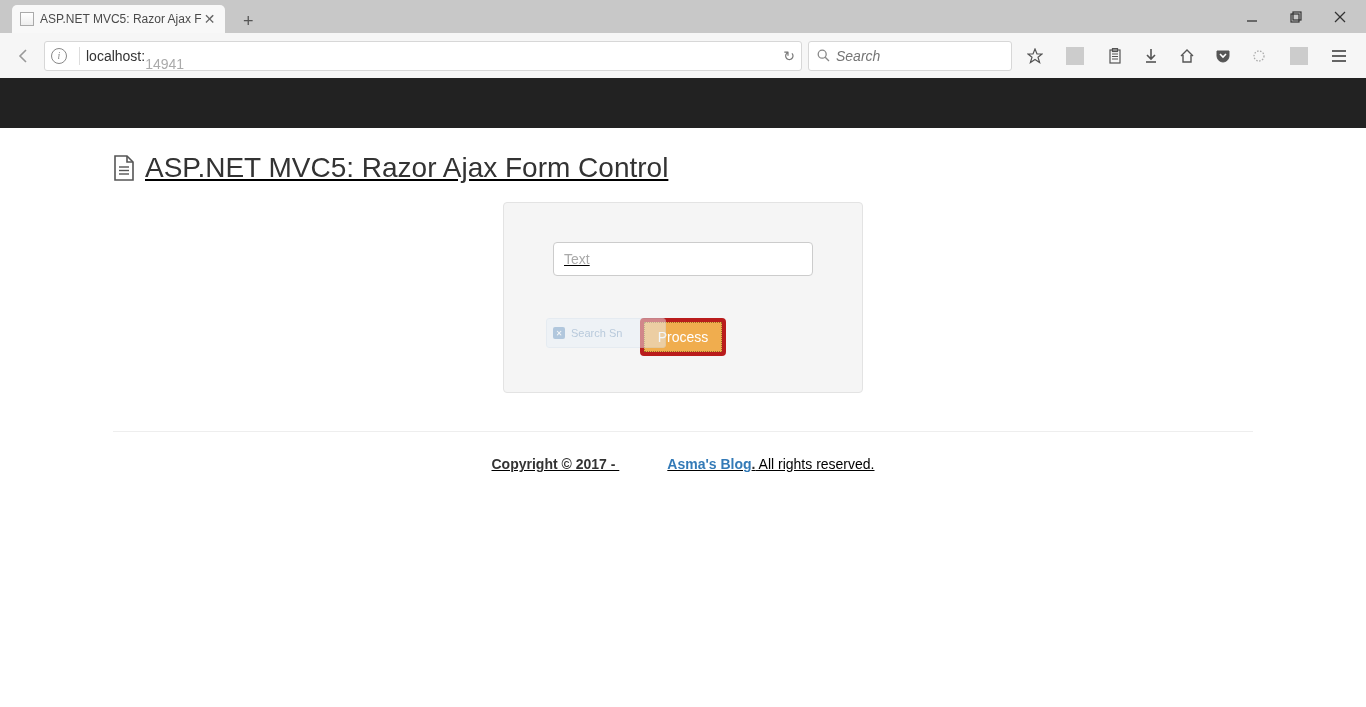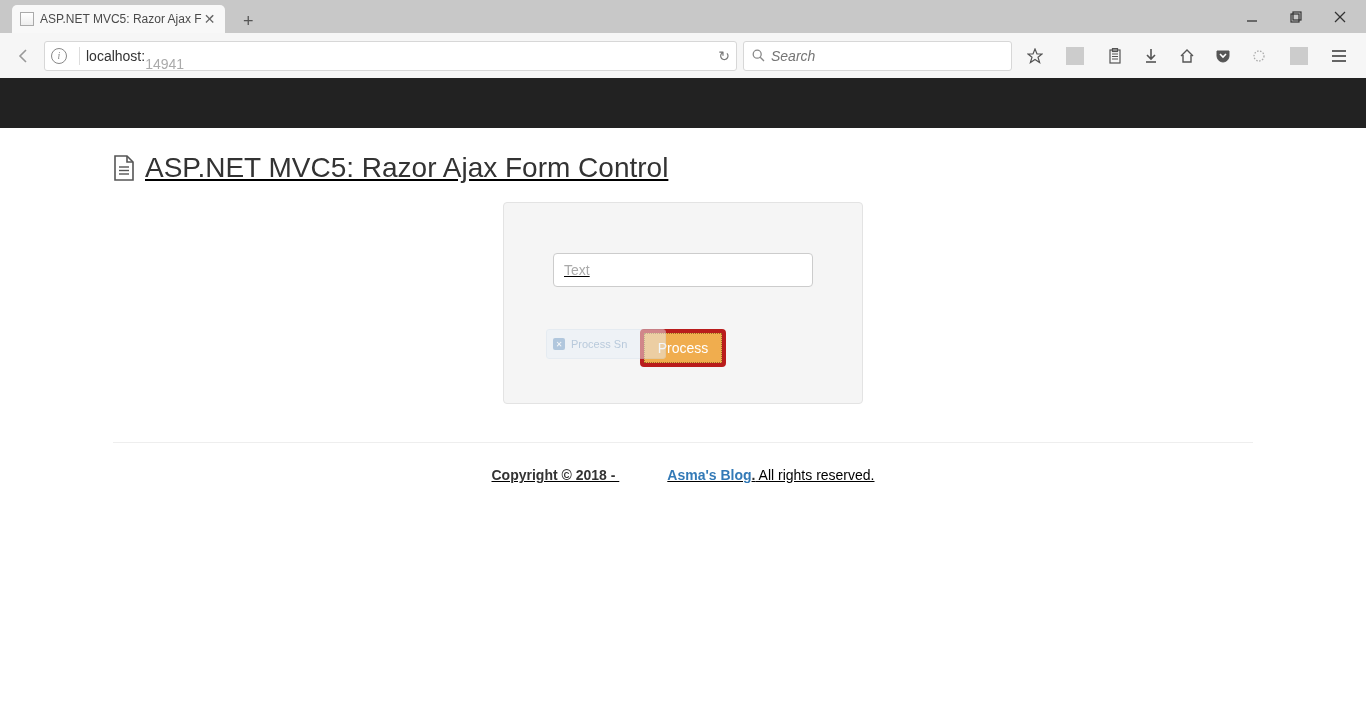--- a/index.html
+++ b/index.html
@@ -87,21 +87,21 @@
 .urlbox .infoicon {
   width:16px;height:16px;border:1.2px solid #888;border-radius:50%;
   display:flex;align-items:center;justify-content:center;
   font-size:10px;color:#888;margin-right:6px;font-style:italic;font-family:Georgia,serif;
 }
 .urlbox .sep { width:1px;height:18px;background:#ddd;margin:0 6px; }
 .urlbox .host { color:#333; }
 .urlbox .port { color:#aaa;margin-top:16px; }
 .urlbox .reload { margin-left:auto; color:#777; font-size:14px; }
 .searchbox {
-  width:269px;height:30px;border:1px solid #d7d7d7;border-radius:3px;background:#fff;
+  width:204px;height:30px;border:1px solid #d7d7d7;border-radius:3px;background:#fff;
   display:flex;align-items:center;padding:0 8px;gap:6px;font-size:14px;color:#888;
 }
 .searchbox input {
   border:none;outline:none;flex:1;font-style:italic;font-size:14px;color:#555;background:transparent;
 }
 .toolicons { display:flex;align-items:center;gap:18px;padding:0 8px; }
 .toolicons span { color:#5a5a5a; font-size:16px; cursor:pointer; display:flex; align-items:center; justify-content:center;width:18px;height:18px; }
 .vsep { width:1px;height:20px;background:#ccc;margin:0 4px; }
 
 
@@ -116,21 +116,21 @@
 .docicon {
   width:22px;height:26px;
 }
 
 .well {
   width:360px;margin:0 auto;background:#f5f5f5;border:1px solid #e3e3e3;
   border-radius:4px;padding:34px 48px 36px;min-height:170px;
 }
 .text-input {
   width:260px;height:34px;border:1px solid #ccc;border-radius:4px;
-  padding:0 10px;font-size:14px;color:#555;background:#fff;display:block;margin:16px auto;
+  padding:0 10px;font-size:14px;color:#555;background:#fff;display:block;margin:5px auto;
 }
 .text-input::placeholder{color:#aaa;}
 
 .btnrow { text-align:center;margin-top:42px;position:relative; }
 
 .ghostbox {
   position:absolute;left:-6px;top:0;height:30px;width:120px;
   background:#e9f0f7;border:1px solid #d6e3ef;border-radius:3px;
   display:flex;align-items:center;gap:6px;padding:0 6px;
   font-size:11px;color:#7da0c4;opacity:.5;
@@ -267,24 +267,24 @@
       <line x1="6" y1="19" x2="16" y2="19" stroke="#555" stroke-width="1.4"></line>
     </svg>
     <span>ASP.NET MVC5: Razor Ajax Form Control</span>
   </h1>
 
   <div class="well">
     <input class="text-input" type="text" placeholder="Text" style="">
     <div class="btnrow">
       <div class="ghostbox">
         <span class="gx">✕</span>
-        <span>Process Sn</span>
+        <span>Search Sn</span>
       </div>
       <button class="process-btn">Process</button>
     </div>
   </div>
 
   <hr class="foot-sep">
 
   <div class="footer">
-    <strong>Copyright © 2018 - </strong><a href="#">Asma's Blog</a><strong>.</strong><span class="rights"> All rights reserved.</span>
+    <strong>Copyright © 2017 - </strong><a href="#">Asma's Blog</a><strong>.</strong><span class="rights"> All rights reserved.</span>
   </div>
 </div>
 
 </body></html>

